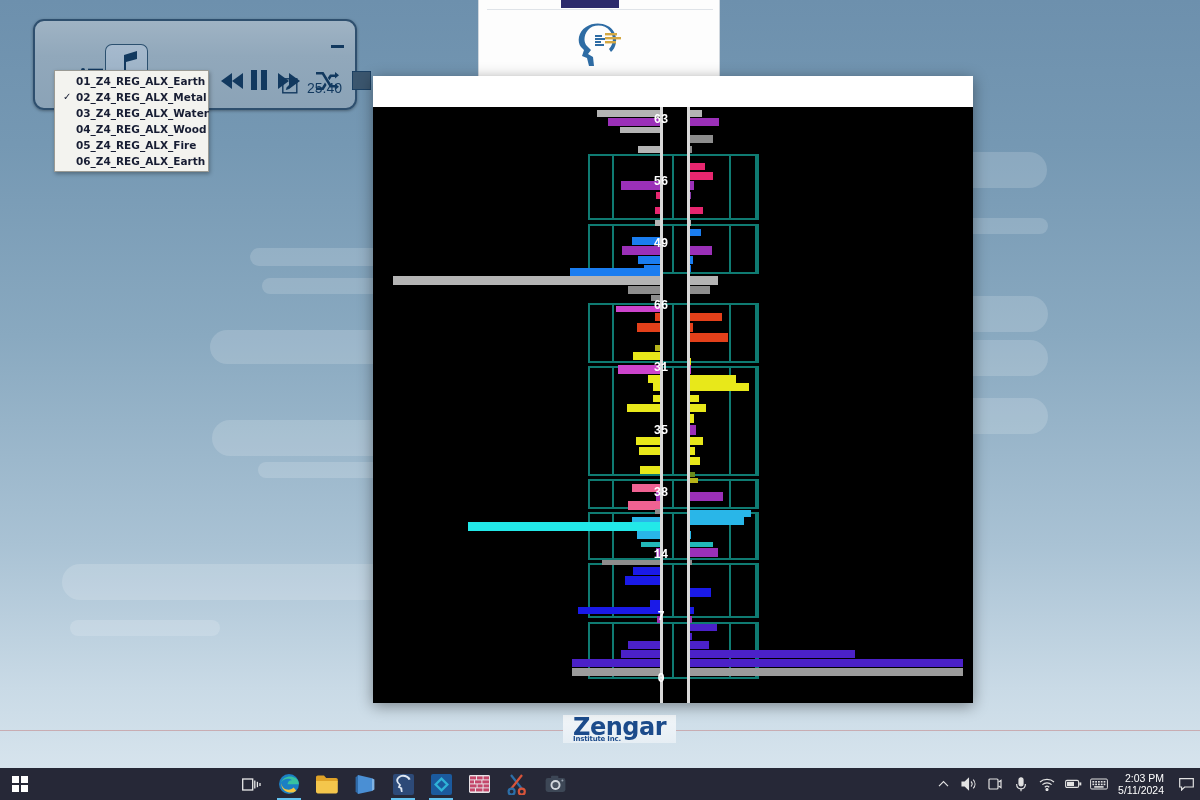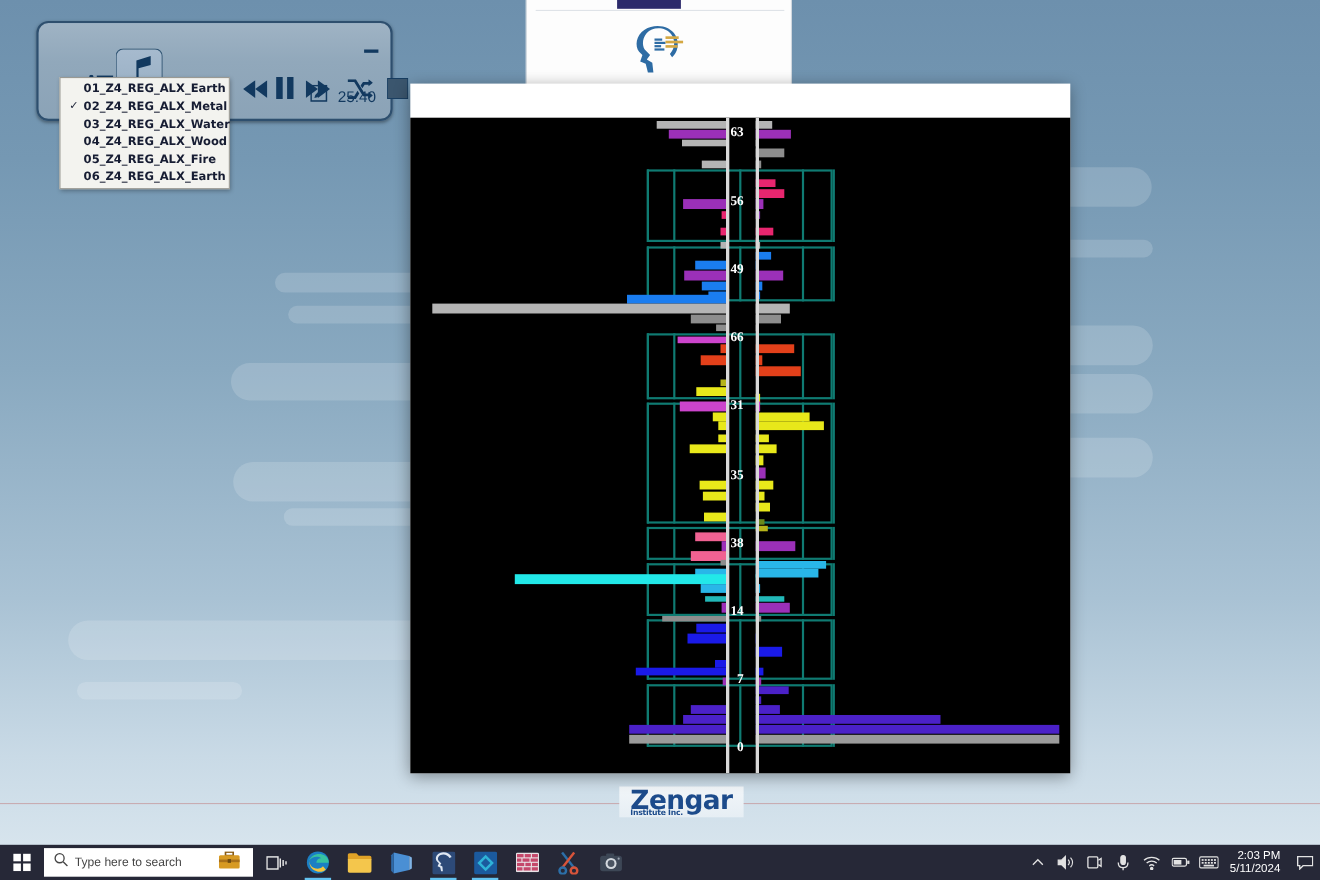--- a/index.html
+++ b/index.html
@@ -50,22 +50,22 @@
   #mm .tbar .ico { position:absolute; left:12px; top:7px; }
   #mm .tbar .ttl { position:absolute; left:30px; top:7px; font-size:13px; color:#4a4a4a;
                    font-family:"Liberation Sans",sans-serif; }
   #mm .wbtn { position:absolute; top:0; width:44px; height:31px; display:flex; align-items:center; justify-content:center;
               color:#6b6b6b; font-size:13px; }
   #mm .wbtn.min { right:88px; } #mm .wbtn.max { right:44px; } #mm .wbtn.cls { right:0; }
   #mm .canvas { position:absolute; left:0; top:31px; width:600px; height:596px; background:#000; overflow:hidden; }
   .bar { position:absolute; }
   .gridline { position:absolute; background:#0f7b72; }
   .axis { position:absolute; background:#d9d9d9; width:3px; }
-  .rowlabel { position:absolute; color:#fff; font-family:Liberation Serif, serif; font-weight:bold;
-              font-size:12px; text-align:right; width:30px; z-index:5; }
+  .rowlabel { position:absolute; color:#fff; font-family:Liberation Mono, monospace; font-weight:bold;
+              font-size:12px; text-align:center; width:30px; z-index:5; }
   
   #taskbar { position:absolute; left:0; bottom:0; width:1200px; height:32px; background:#262837; z-index:20; }
   #start { position:absolute; left:0; top:0; width:40px; height:32px; display:flex; align-items:center; justify-content:center; }
   #searchbox { position:absolute; left:40px; top:3px; width:190px; height:26px; background:#fff; display:flex; align-items:center; }
   #searchbox .stxt { font-size:11px; color:#454545; margin-left:6px; font-family:"Liberation Sans",sans-serif; }
   #tb-icons { position:absolute; left:232px; top:0; height:32px; display:flex; align-items:center; }
   .tbicon { width:38px; height:32px; display:flex; align-items:center; justify-content:center; position:relative; }
   .tbicon.active::after { content:''; position:absolute; left:7px; bottom:0; width:24px; height:2px; background:#63c3f0; }
   #tray { position:absolute; right:0; top:0; height:32px; display:flex; align-items:center; }
   .trayicon { width:26px; height:32px; display:flex; align-items:center; justify-content:center; color:#e8e8e8; }
@@ -364,37 +364,20 @@
 
 <div id="taskbar">
   <div id="start">
     <svg width="16" height="16" viewBox="0 0 16 16" fill="#fff">
       <rect x="0" y="0" width="7" height="7"></rect>
         <rect x="9" y="0" width="7" height="7"></rect>
       <rect x="0" y="9" width="7" height="7"></rect>
         <rect x="9" y="9" width="7" height="7"></rect>
     </svg>
   </div>
-  <div id="searchbox">
-    <span style="margin-left:9px;">
-      <svg width="13" height="13" viewBox="0 0 13 13" fill="none" stroke="#454545" stroke-width="1.2">
-        <circle cx="5.2" cy="5.2" r="4.1"></circle>
-          <path d="M8.4 8.4 L12.3 12.3"></path>
-      </svg>
-    </span>
-    <span class="stxt">Type here to search</span>
-    <span style="margin-left:auto; margin-right:12px;">
-      <svg width="19" height="16" viewBox="0 0 19 16">
-        <rect x="6" y="0.6" width="7" height="3.2" fill="none" stroke="#8a5b12" stroke-width="1.5"></rect>
-        <rect x="0" y="3.5" width="19" height="12" rx="1.4" fill="#d79a23"></rect>
-        <rect x="0" y="7.4" width="19" height="2.4" fill="#a8701a"></rect>
-        <rect x="8" y="7" width="3" height="3.4" fill="#6d4a10"></rect>
-      </svg>
-    </span>
-  </div>
   <div id="tb-icons">
       <div class="tbicon" title="Task View">
         <svg width="19" height="15" viewBox="0 0 19 15" fill="none" stroke="#e9e9e9" stroke-width="1.3">
           <rect x="0.7" y="2" width="10" height="11"></rect>
           <path d="M12.8 3.4 L12.8 11.6"></path>
           <path d="M15.4 4.8 L15.4 10.2"></path>
           <path d="M18 6 L18 9"></path>
         </svg>
       </div>
       <div class="tbicon active" title="Microsoft Edge">

